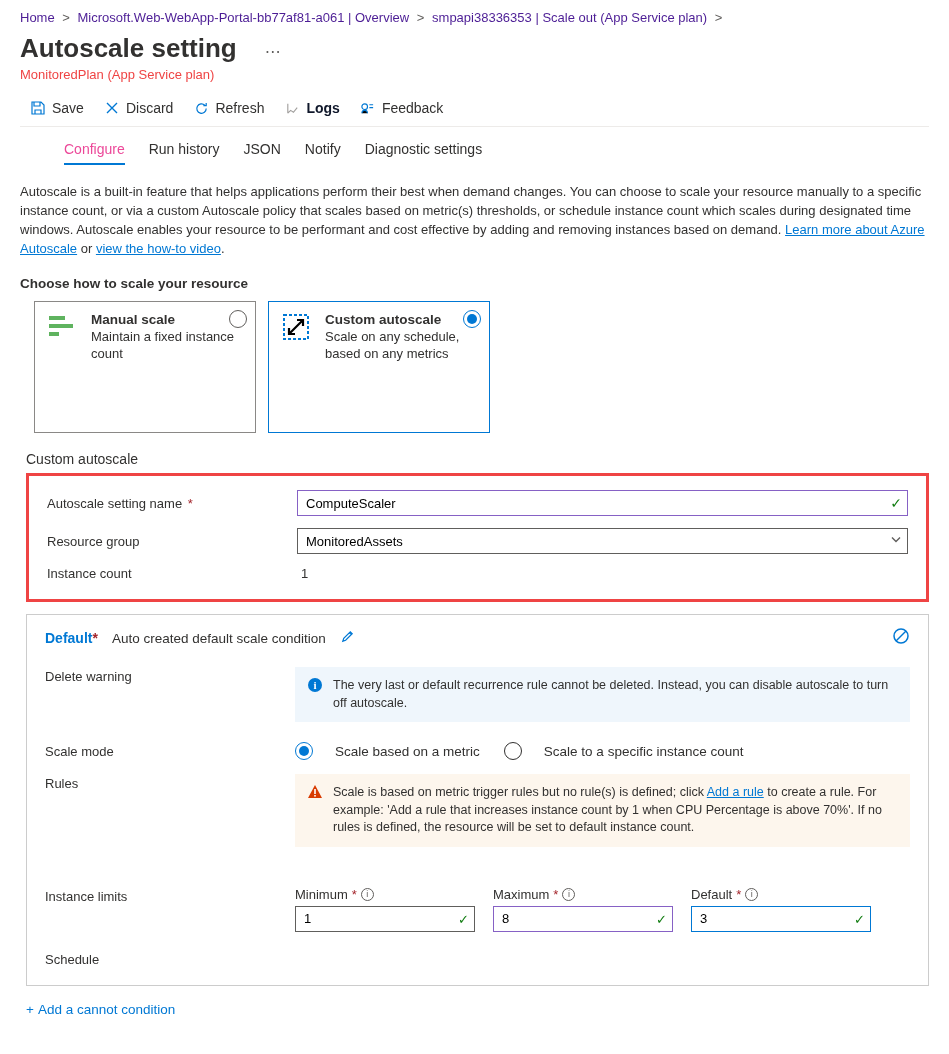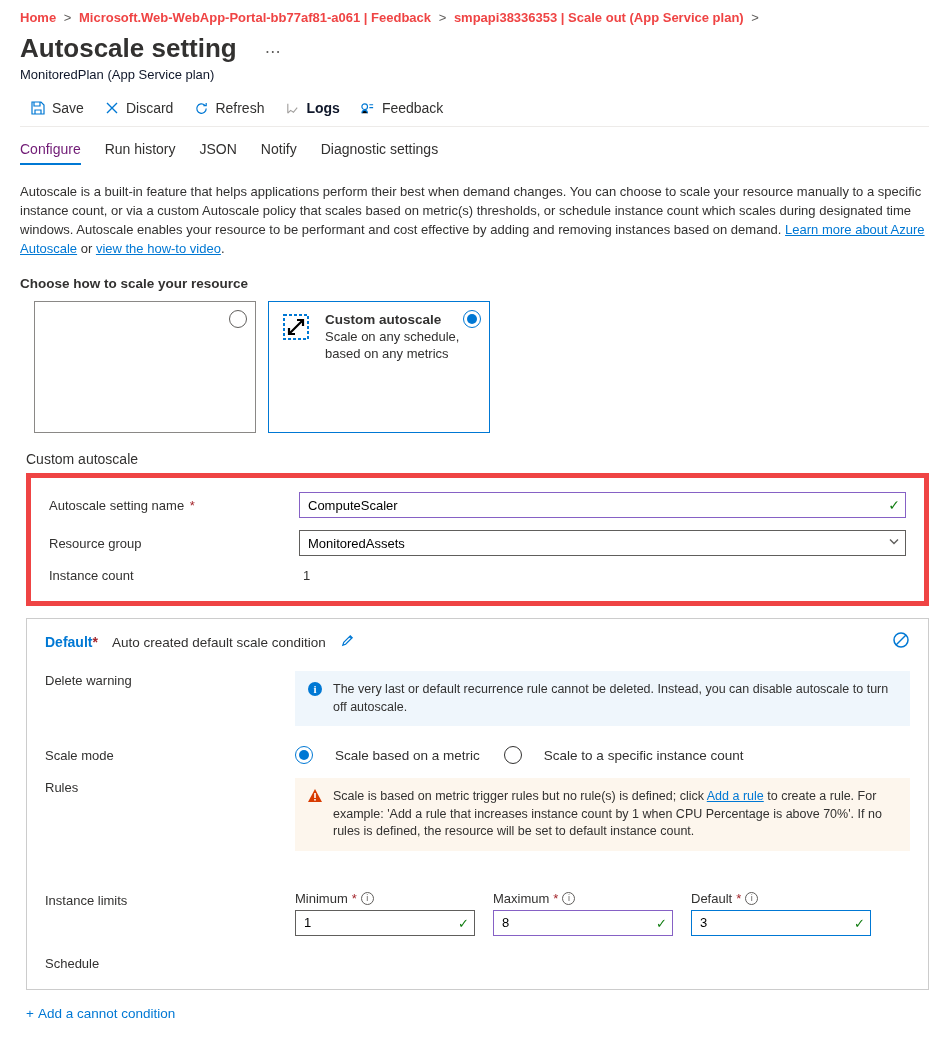--- a/index.html
+++ b/index.html
@@ -10,42 +10,42 @@
     font-size: 13px;
     color: #323130;
     background: #fff;
     width: 949px;
   }
   a { color: #0078d4; text-decoration: none; }
 
   
   .breadcrumb { padding: 10px 0 6px 0; font-size: 13px; }
   .breadcrumb .sep { color: #605e5c; margin: 0 4px; }
-  .breadcrumb a { color: #ef4444; font-weight: bold; }
+  .breadcrumb a { color: #4c1d95; }
 
   
   .page-title-row { display: flex; align-items: baseline; gap: 12px; }
   h1.page-title { font-size: 26px; font-weight: 600; margin: 2px 16px 0 0; }
   .title-ellipsis { color: #605e5c; font-size: 16px; padding-bottom:4px;}
-  .subtitle { color: #0f172a; font-size: 13px; margin-top: 2px; }
+  .subtitle { color: #ef4444; font-size: 13px; margin-top: 2px; }
 
   
   .toolbar { display: flex; gap: 0; margin-top: 14px; border-bottom: 1px solid #edebe9; padding-bottom: 6px;}
   .toolbar-btn {
     display: inline-flex; align-items: center; gap: 6px;
     padding: 4px 10px; font-size: 14px; color: #323130;
     cursor: pointer; border: none; background: transparent;
   }
   .toolbar-btn.disabled { color: #0f172a; cursor: default; font-weight: bold; }
   .toolbar-btn .ico { display:inline-flex; width:16px; height:16px; align-items:center; justify-content:center; }
 
   
   .tabs { display: flex; gap: 24px; margin-top: 8px; border-bottom: 0; }
   .tab { padding: 6px 0; font-size: 14px; cursor: pointer; color: #323130; }
-  .tab.active { color: #701a75; border-bottom: 2px solid #0078d4; font-weight: 400; }
+  .tab.active { color: #ec4899; border-bottom: 2px solid #0078d4; font-weight: 400; margin-left: 44px; }
 
   
   .intro { margin-top: 18px; line-height: 1.45; font-size: 13px; color:#323130;}
   .intro a { text-decoration: underline; }
 
   
   .section-label { font-weight: 600; margin-top: 18px; font-size: 13.5px; }
   .scale-cards { display: flex; gap: 12px; margin-top: 10px; margin-left: 14px;}
   .scale-card {
     width: 222px; height: 132px; border: 1px solid #8a8886;
@@ -64,21 +64,21 @@
   .scale-card .card-row { display:flex; gap:10px; }
   .scale-card .card-icon { width:34px; height:34px; flex-shrink:0;}
   .scale-card .card-title { font-weight: 700; font-size: 13.5px; }
   .scale-card .card-desc { font-size: 13px; color:#323130; margin-top:2px; line-height:1.3;}
 
   
   .subsection-title { margin-top: 18px; font-size: 14px; color:#323130; margin-left:6px;}
 
   
   .panel {
-    border: 5px solid #ef4444; margin-top: 6px; padding: 14px 18px 18px 18px;
+    border: 3px solid #ef4444; margin-top: 6px; padding: 14px 18px 18px 18px;
     margin-left:6px;
   }
   .form-row { display:flex; align-items: center; margin-bottom: 12px; }
   .form-row .lbl { width: 250px; font-size: 13px; color:#323130; }
   .form-row .lbl .req { color: #a4262c; margin-left:2px;}
   .text-input {
     flex:1; height: 26px; padding: 2px 8px; font-size: 13px;
     border: 1px solid #605e5c; outline:none;
   }
   .input-wrap { flex:1; position:relative; display:flex;}
@@ -143,21 +143,21 @@
 </style>
 </head>
 <body>
 
 
 
 
 <div class="breadcrumb">
   <a href="#">Home</a>
   <span class="sep">&gt;</span>
-  <a href="#">Microsoft.Web-WebApp-Portal-bb77af81-a061 | Feedback</a>
+  <a href="#">Microsoft.Web-WebApp-Portal-bb77af81-a061 | Overview</a>
   <span class="sep">&gt;</span>
   <a href="#">smpapi38336353 | Scale out (App Service plan)</a>
   <span class="sep">&gt;</span>
 </div>
 
 
 <div class="page-title-row">
   <h1 class="page-title">Autoscale setting</h1>
   <span class="title-ellipsis">⋯</span>
 </div>
@@ -220,20 +220,33 @@
 
 <div class="intro">
   <span>Autoscale is a built-in feature that helps applications perform their best when demand changes. You can choose to scale your resource manually to a specific instance count, or via a custom Autoscale policy that scales based on metric(s) thresholds, or schedule instance count which scales during designated time windows. Autoscale enables your resource to be performant and cost effective by adding and removing instances based on demand. </span><a href="#">Learn more about Azure Autoscale</a><span> or </span><a href="#">view the how-to video</a><span>.</span>
 </div>
 
 
 <div class="section-label">Choose how to scale your resource</div>
 <div class="scale-cards">
   <div class="scale-card">
     <span class="radio"></span>
+    <div class="card-row">
+      <div class="card-icon">
+        <svg width="34" height="28" viewBox="0 0 34 28">
+          <rect x="2" y="4" width="16" height="4" fill="#5fb35f"></rect>
+          <rect x="2" y="12" width="24" height="4" fill="#5fb35f"></rect>
+          <rect x="2" y="20" width="10" height="4" fill="#5fb35f"></rect>
+        </svg>
+      </div>
+      <div>
+        <div class="card-title">Manual scale</div>
+        <div class="card-desc">Maintain a fixed instance count</div>
+      </div>
+    </div>
   </div>
   <div class="scale-card selected">
     <span class="radio"></span>
     <div class="card-row">
       <div class="card-icon">
         <svg width="34" height="30" viewBox="0 0 34 30">
           <rect x="3" y="3" width="24" height="24" fill="none" stroke="#0078d4" stroke-width="2" stroke-dasharray="3 2"></rect>
           <path d="M8 22 L22 8 M16 8h6v6 M8 16v6h6" fill="none" stroke="#000" stroke-width="2.2"></path>
         </svg>
       </div>

